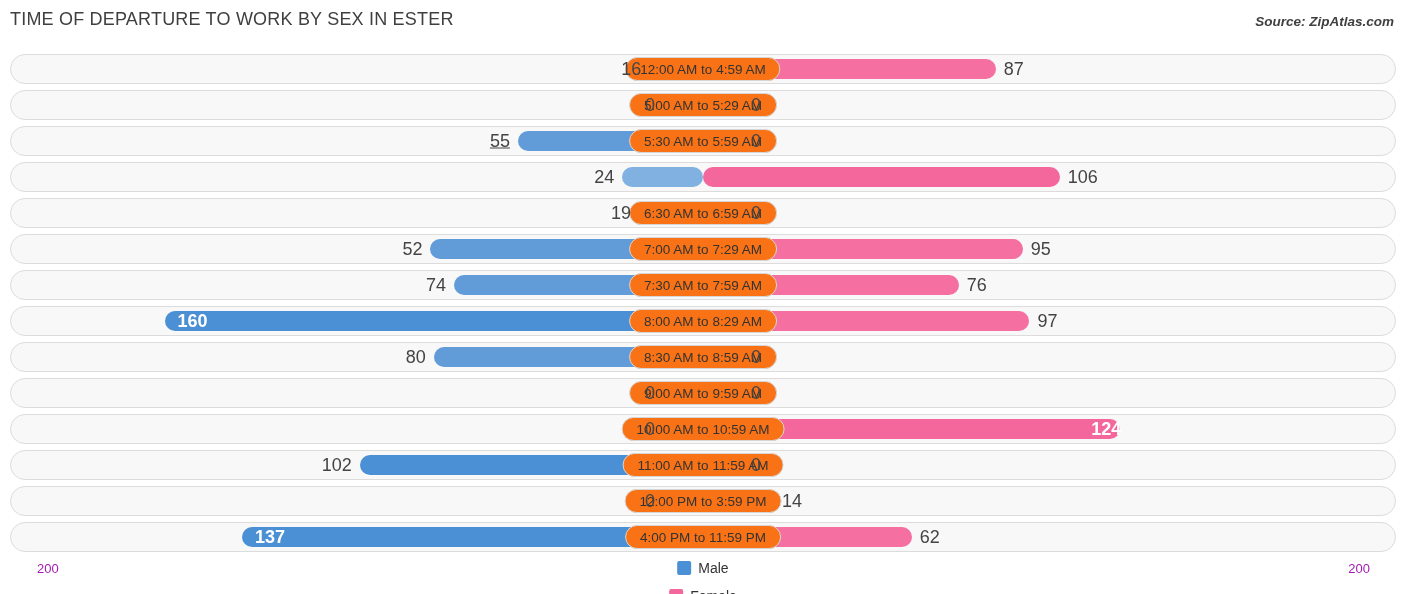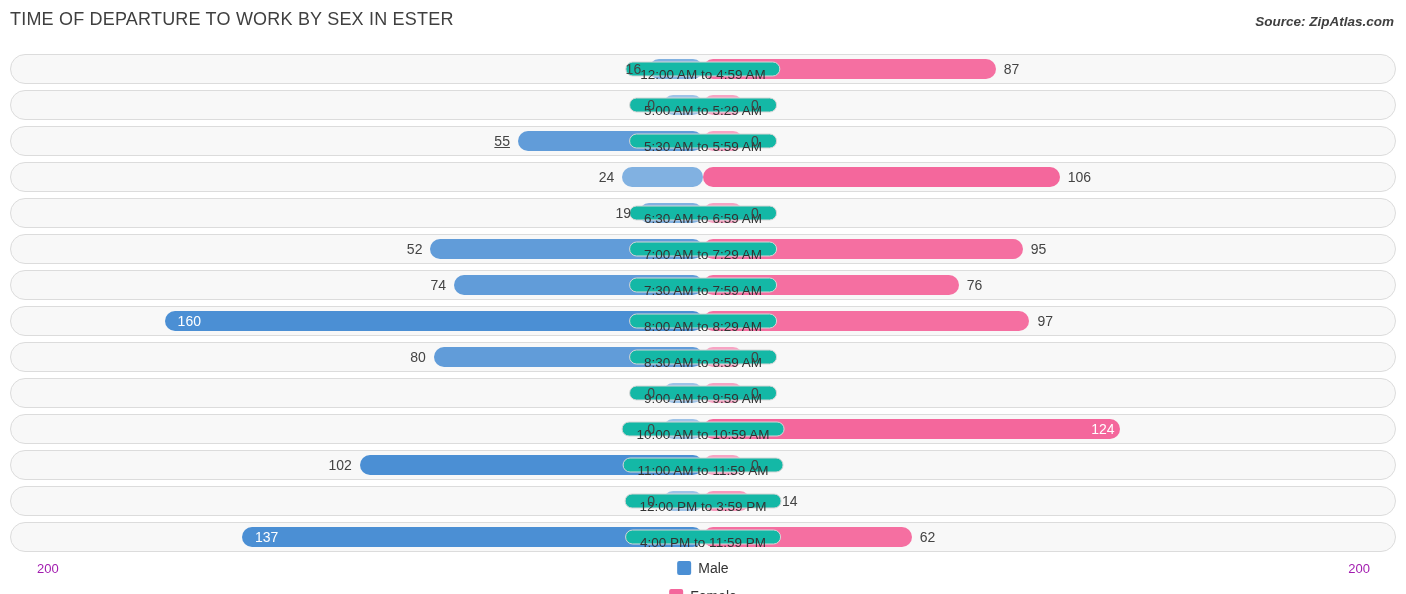--- a/index.html
+++ b/index.html
@@ -56,24 +56,24 @@
   }
   .row-inner {
     position: absolute;
     left: 0; top: 0; right: 0; bottom: 0;
   }
   .center-label {
     position: absolute;
     left: 50%;
     top: 50%;
     transform: translate(-50%, -50%);
-    background: #14b8a6;
+    background: #f97316;
     border: 1px solid #d6d6d6;
     border-radius: 14px;
-    height: 15px;
+    height: 24px;
     line-height: 24px;
     padding: 0 14px;
     font-size: 13.5px;
     color: #333;
     white-space: nowrap;
     z-index: 5;
     box-sizing: border-box;
   }
   .bar {
     position: absolute;
@@ -87,27 +87,28 @@
     background: #6fa8dc;
   }
   .bar.female {
     left: 50%;
     background: #f4679c;
   }
   .val {
     position: absolute;
     top: 50%;
     transform: translateY(-50%);
-    font-size: 14px;
+    font-size: 18px;
     color: #444;
     z-index: 6;
     white-space: nowrap;
   }
   .val.inside {
     color: #ffffff;
+    font-weight: bold;
   }
   .axis {
     position: absolute;
     top: 561px;
     font-size: 13px;
     color: #a21caf;
   }
   .axis.left { left: 37px; }
   .axis.right { right: 36px; }
   .legend {

